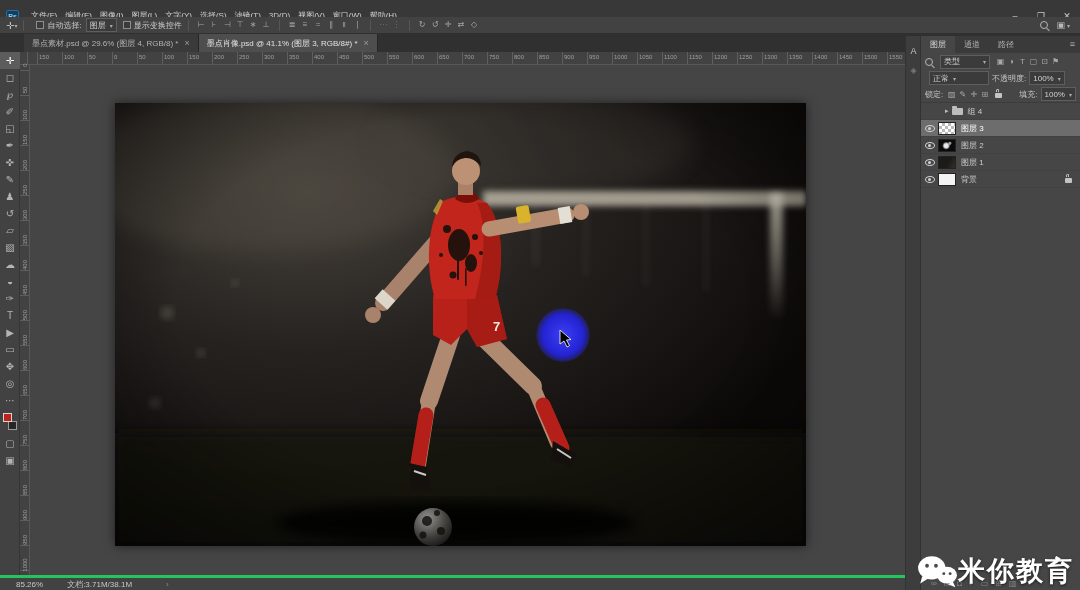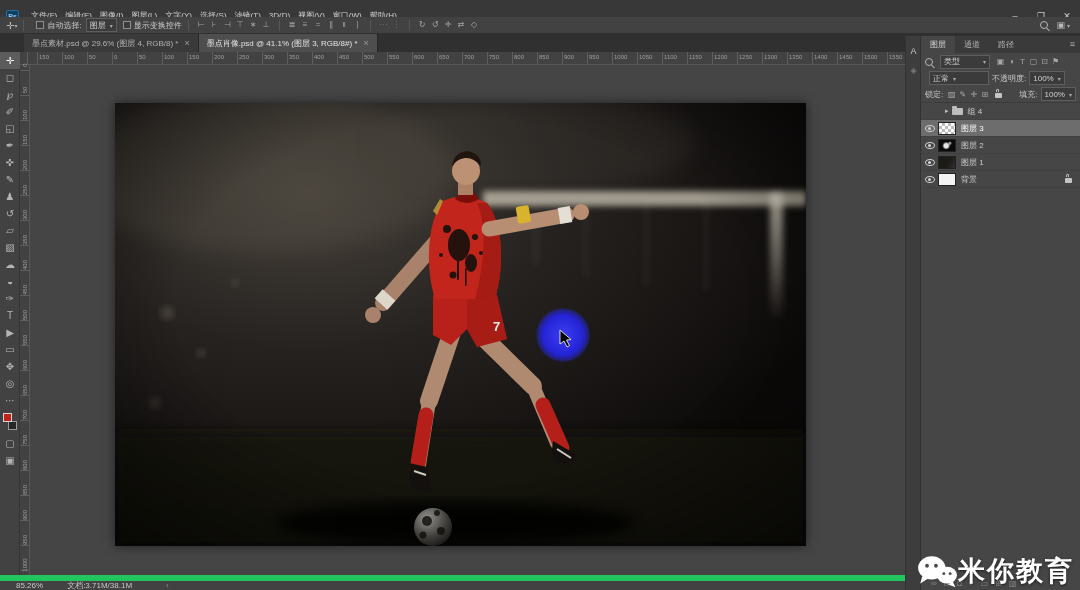--- a/index.html
+++ b/index.html
@@ -76,21 +76,21 @@
   .t-ink{background-color:#0a0a0c;background-image:radial-gradient(circle at 45% 52%,#e6e6e6 0 2px,rgba(230,230,230,.5) 3px,transparent 4px),radial-gradient(circle at 68% 30%,#999 0 1px,transparent 2px);}
   .t-dark{background:linear-gradient(120deg,#1d1b18 55%,#32302a);}
   .t-white{background:#f4f4f4;}
   .grp-arrow{font-size:7px;color:#bdbdbd;margin:0 3px 0 7px;}
   .folderico{width:11px;height:7px;background:#bdbdbd;position:relative;border-radius:1px;margin-right:5px;flex:none;}
   .folderico::before{content:'';position:absolute;top:-2px;left:0;width:5px;height:2px;background:#bdbdbd;border-radius:1px 1px 0 0;}
   .rowlock{margin-left:auto;margin-right:8px;}
   #panel-bottom{position:absolute;left:0;bottom:2px;width:160px;display:flex;gap:7px;padding:0 10px;box-sizing:border-box;opacity:.55;}
   #panel-bottom span{font-size:8px;color:#bbb;}
   
-  #statusbar{position:absolute;left:0;top:575px;width:905px;height:15px;background:#424242;border-top:6px solid #22c55e;display:flex;align-items:center;box-sizing:border-box;font-size:8px;color:#c6c6c6;}
+  #statusbar{position:absolute;left:0;top:575px;width:905px;height:15px;background:#424242;border-top:3px solid #22c55e;display:flex;align-items:center;box-sizing:border-box;font-size:8px;color:#c6c6c6;}
   #status-zoom{margin-left:16px;}
   #status-doc{margin-left:24px;}
   #status-chevron{margin-left:34px;color:#8d8d8d;}
   
   #watermark{position:absolute;right:6px;bottom:2px;text-align:right;color:#fff;z-index:50;text-shadow:0 1px 3px rgba(0,0,0,.65);}
   #wm-line1{display:flex;align-items:center;justify-content:flex-end;gap:0;font-size:27px;font-weight:bold;letter-spacing:2px;line-height:30px;}
   #wm-line2{font-size:24px;font-weight:bold;letter-spacing:1px;line-height:28px;}
 </style>
 </head>
 <body>

